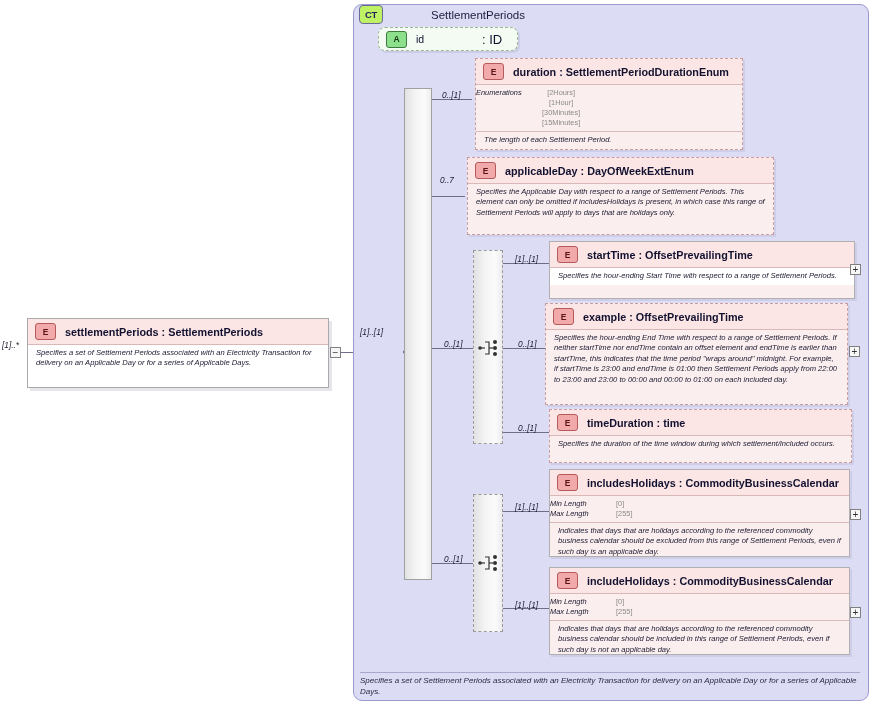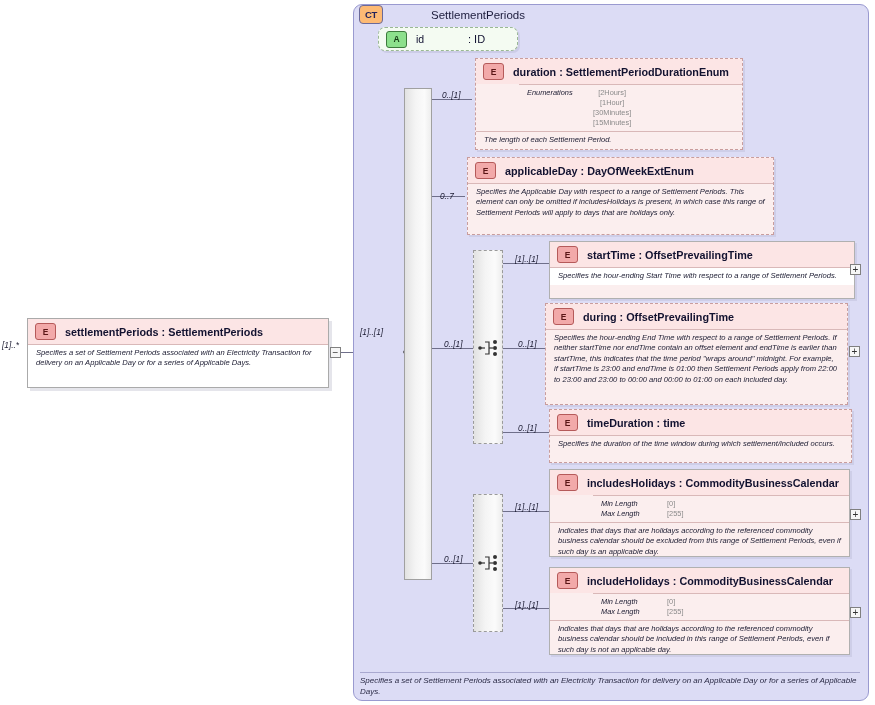--- a/index.html
+++ b/index.html
@@ -25,21 +25,21 @@
   }
   .ct-header {
     display: flex;
     align-items: center;
     gap: 7px;
   }
   .ct-badge {
     width: 22px; height: 17px;
     border: 1.2px solid #6a6a9a;
     border-radius: 4px;
-    background: #fdba74;
+    background: #bef264;
     color: #23235a;
     font-size: 9.5px;
     font-weight: bold;
     display: flex; align-items: center; justify-content: center;
     letter-spacing: -0.3px;
   }
   .ct-title {
     font-size: 11.5px;
     color: #1c1c3c;
     font-weight: normal;
@@ -74,24 +74,24 @@
     color: #143a14;
     display: flex; align-items: center; justify-content: center;
   }
   .attr-name {
     font-size: 10.5px;
     color: #101030;
     margin-left: 9px;
     font-weight: normal;
   }
   .attr-type {
-    font-size: 11px;
+    font-size: 13px;
     color: #101030;
     position: absolute;
-    left: 89px;
+    left: 103px;
     text-align: center;
   }
 
   
   .el-box {
     background: #fbeeee;
     border: 1.3px dashed #c99d9d;
     box-shadow: 2px 2px 0 rgba(150,150,180,0.20);
   }
   .el-box.solid { border-style: solid; border-color: #bfbfbf; background: #fbeeee; }
@@ -114,24 +114,23 @@
   }
   .el-title {
     font-size: 10.8px;
     font-weight: bold;
     color: #121230;
     margin-left: 9px;
     white-space: nowrap;
   }
   .el-facets {
     border-top: 1px solid #d9b8b8;
-    padding: 3px 8px 3px 8px;
+    padding: 3px 8px 3px 0;
     font-size: 7.4px;
     color: #1a1a30;
-    margin-left: 43px;
   }
   .facet-row { display: flex; line-height: 1.35; }
   .facet-label { font-style: italic; width: 66px; flex: none; }
   .facet-vals { color: #8a8a8a; text-align: center; }
   .facet-val { line-height: 1.35; color: #8a8a8a; }
   .el-doc {
     border-top: 1px solid #d9b8b8;
     padding: 3px 8px 4px 8px;
     font-size: 7.6px;
     font-style: italic;
@@ -255,21 +254,21 @@
           <div class="facet-val">[2Hours]</div>
           <div class="facet-val">[1Hour]</div>
           <div class="facet-val">[30Minutes]</div>
           <div class="facet-val">[15Minutes]</div>
         </div>
       </div>
     </div>
     <div class="el-doc">The length of each Settlement Period.</div>
   </div>
 
-  <div class="card abs" style="left:440px; top:191px;">0..7</div>
+  <div class="card abs" style="left:440px; top:175px;">0..7</div>
 
   <div class="abs el-box" style="left:467px; top:157px; width:307px; height:78px;">
     <div class="el-head">
       <div class="el-badge">E</div>
       <div class="el-title">applicableDay : DayOfWeekExtEnum</div>
     </div>
     <div class="el-doc">Specifies the Applicable Day with respect to a range of Settlement Periods. This element can only be omitted if includesHolidays is present, in which case this range of Settlement Periods will apply to days that are holidays only.</div>
   </div>
 
   <div class="card abs" style="left:444px; top:339px;">0..[1]</div>
@@ -299,21 +298,21 @@
     </div>
     <div class="el-doc" style="background:#ffffff;">Specifies the hour-ending Start Time with respect to a range of Settlement Periods.</div>
   </div>
   <div class="abs expand-box" style="left:850px; top:264px;">+</div>
 
   <div class="card abs" style="left:518px; top:339px;">0..[1]</div>
 
   <div class="abs el-box" style="left:545px; top:303px; width:303px; height:102px;">
     <div class="el-head">
       <div class="el-badge">E</div>
-      <div class="el-title">during : OffsetPrevailingTime</div>
+      <div class="el-title">example : OffsetPrevailingTime</div>
     </div>
     <div class="el-doc">Specifies the hour-ending End Time with respect to a range of Settlement Periods. If neither startTime nor endTime contain an offset element and endTime is earlier than startTime, this indicates that the time period "wraps around" midnight. For example, if startTime is 23:00 and endTime is 01:00 then Settlement Periods apply from 22:00 to 23:00 and 23:00 to 00:00 and 00:00 to 01:00 on each included day.</div>
   </div>
   <div class="abs expand-box" style="left:849px; top:346px;">+</div>
 
   <div class="card abs" style="left:518px; top:423px;">0..[1]</div>
 
   <div class="abs el-box" style="left:549px; top:409px; width:303px; height:54px;">
     <div class="el-head">
       <div class="el-badge">E</div>

